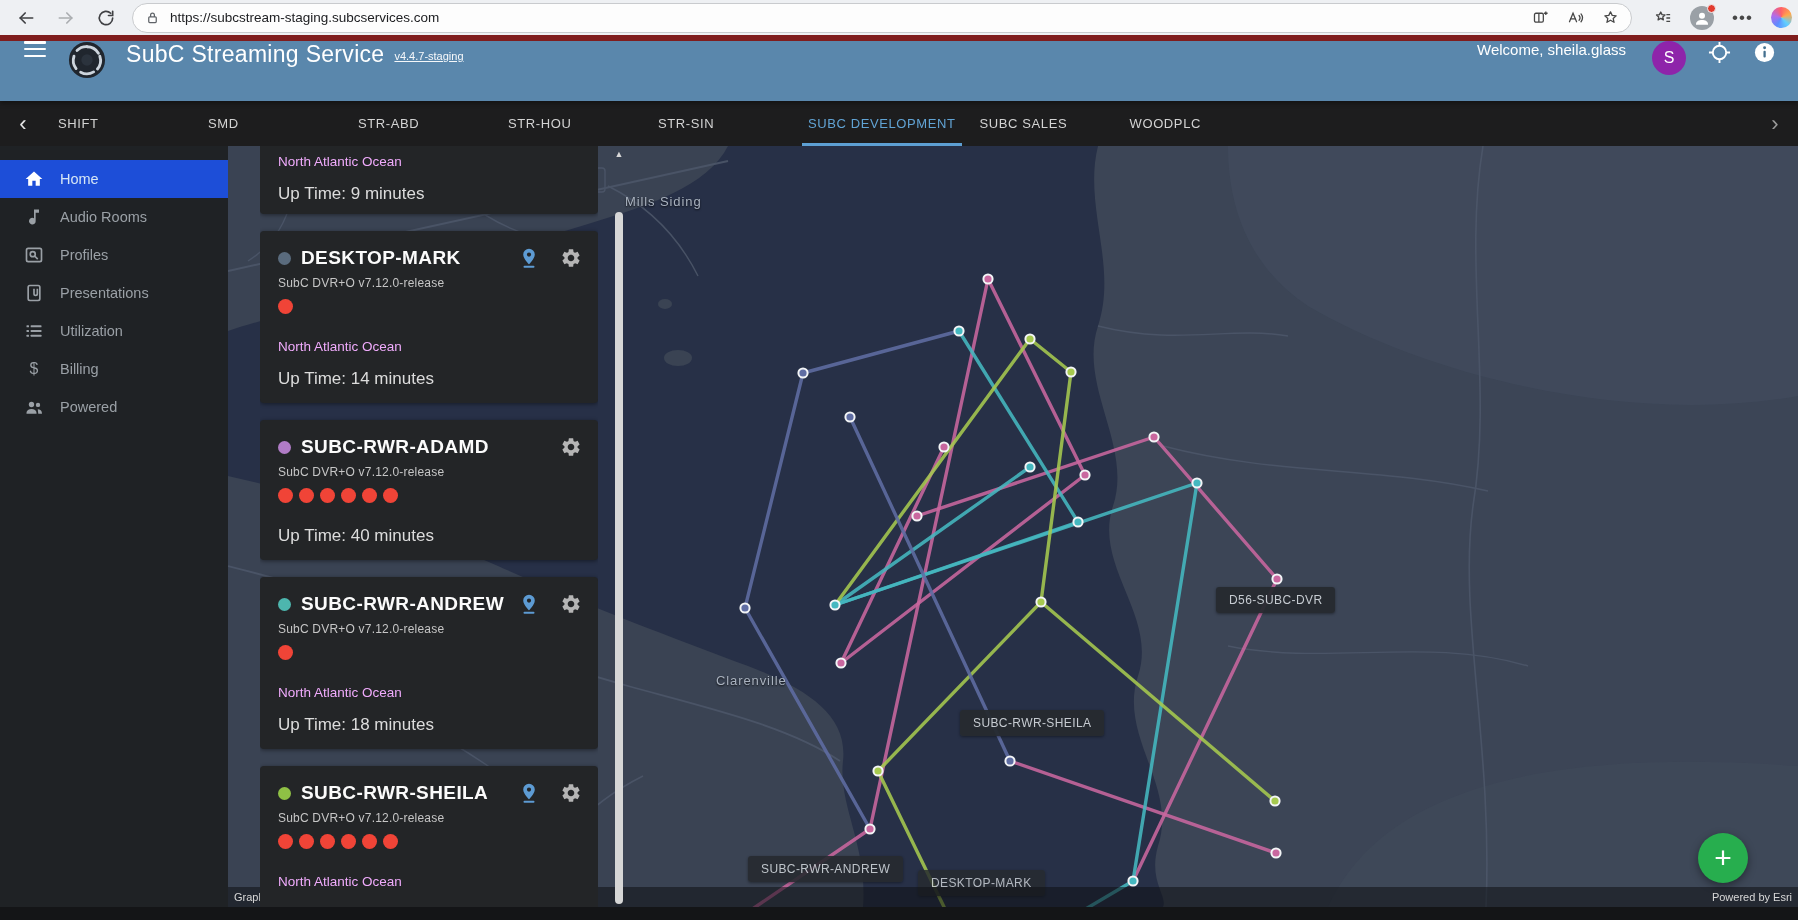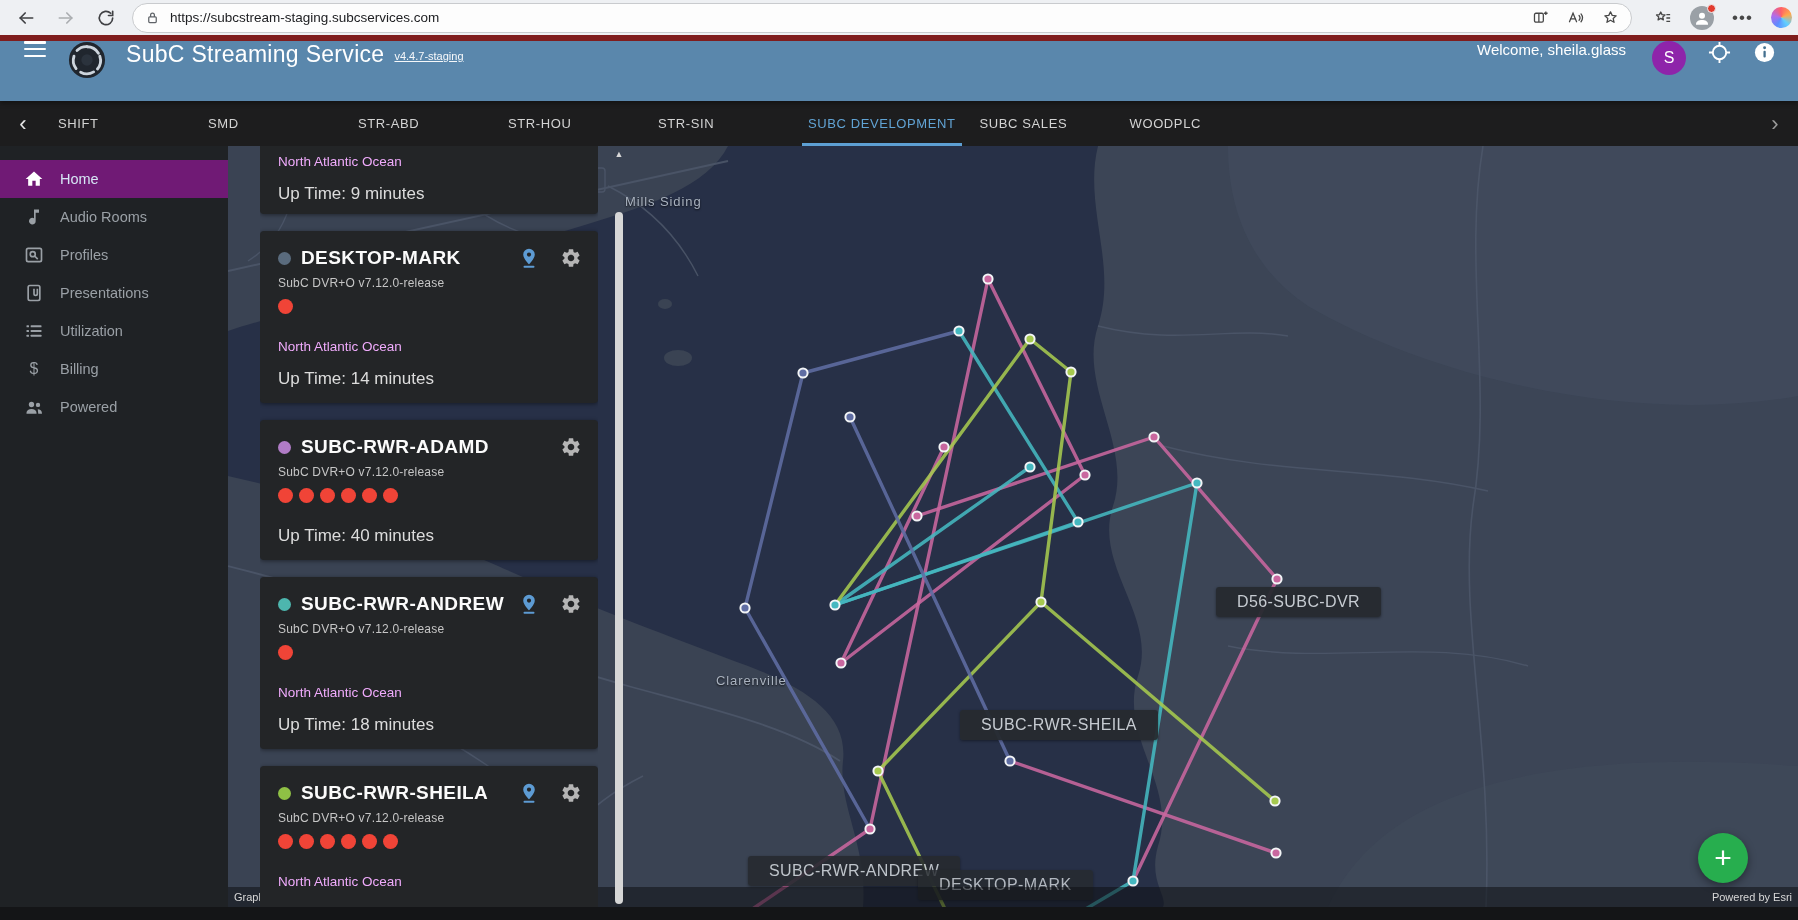--- a/index.html
+++ b/index.html
@@ -60,40 +60,40 @@
                        height:3px; background:#5d9fd3; }
 
   
   .map { position:absolute; left:228px; top:146px; width:1570px; height:761px;
          background:#273047; overflow:hidden; z-index:1; }
   .map svg.base { position:absolute; left:0; top:0; }
   .map-label { position:absolute; font-size:13px; color:#a9b2bf; letter-spacing:.9px;
                text-shadow:0 1px 2px rgba(0,0,0,.8); }
   .ml-0 { left:397px; top:48px; }
   .ml-1 { left:488px; top:527px; }
-  .tooltip { position:absolute; background:rgba(38,42,47,.95); color:#c6cbd1; font-size:16px;
-             letter-spacing:.4px; padding:6px 21px; border-radius:3px; white-space:nowrap;
+  .tooltip { position:absolute; background:rgba(38,42,47,.95); color:#c6cbd1; font-size:12px;
+             letter-spacing:.4px; padding:6px 13px; border-radius:3px; white-space:nowrap;
              box-shadow:0 1px 3px rgba(0,0,0,.4); }
   .t0 { left:988px; top:441px; }
   .t1 { left:732px; top:564px; }
   .t2 { left:520px; top:710px; opacity:.95; }
   .t3 { left:690px; top:724px; opacity:.88; }
   .attribution { position:absolute; left:0; bottom:0; width:100%; height:20px;
                  background:rgba(15,17,20,.55); display:flex; align-items:center;
                  justify-content:space-between; font-size:11px; color:#d8d8d8; padding:0 6px; }
 
   
   .sidebar { position:absolute; left:0; top:146px; width:228px; height:774px;
              background:rgba(32,35,38,.97); padding-top:14px; z-index:10; }
   .side-item { height:38px; display:flex; align-items:center; gap:16px; padding-left:24px;
                color:#9aa0a6; cursor:pointer; }
   .side-item .s-icon { width:20px; height:20px; color:#9aa0a6; }
   .side-item .s-icon svg { width:100%; height:100%; display:block; }
   .side-item .s-label { font-size:14.5px; }
-  .side-item.active { background:#701a75; }
+  .side-item.active { background:#1d4ed8; }
   .side-item.active .s-icon { color:#ffffff; }
   .side-item.active .s-label { color:#d6e6f5; }
 
   
   .cards { position:absolute; left:260px; top:146px; width:338px; height:774px;
            display:flex; flex-direction:column; gap:17px; overflow:hidden; z-index:20; }
   .card { background:#232527; border-radius:4px; padding:16px 16px 16px 18px; flex:0 0 auto;
           box-shadow:0 1px 4px rgba(0,0,0,.45); }
   .card.partial { margin-top:-84px; height:152px; display:flex; flex-direction:column;
                   justify-content:flex-end; padding-bottom:12px; }

